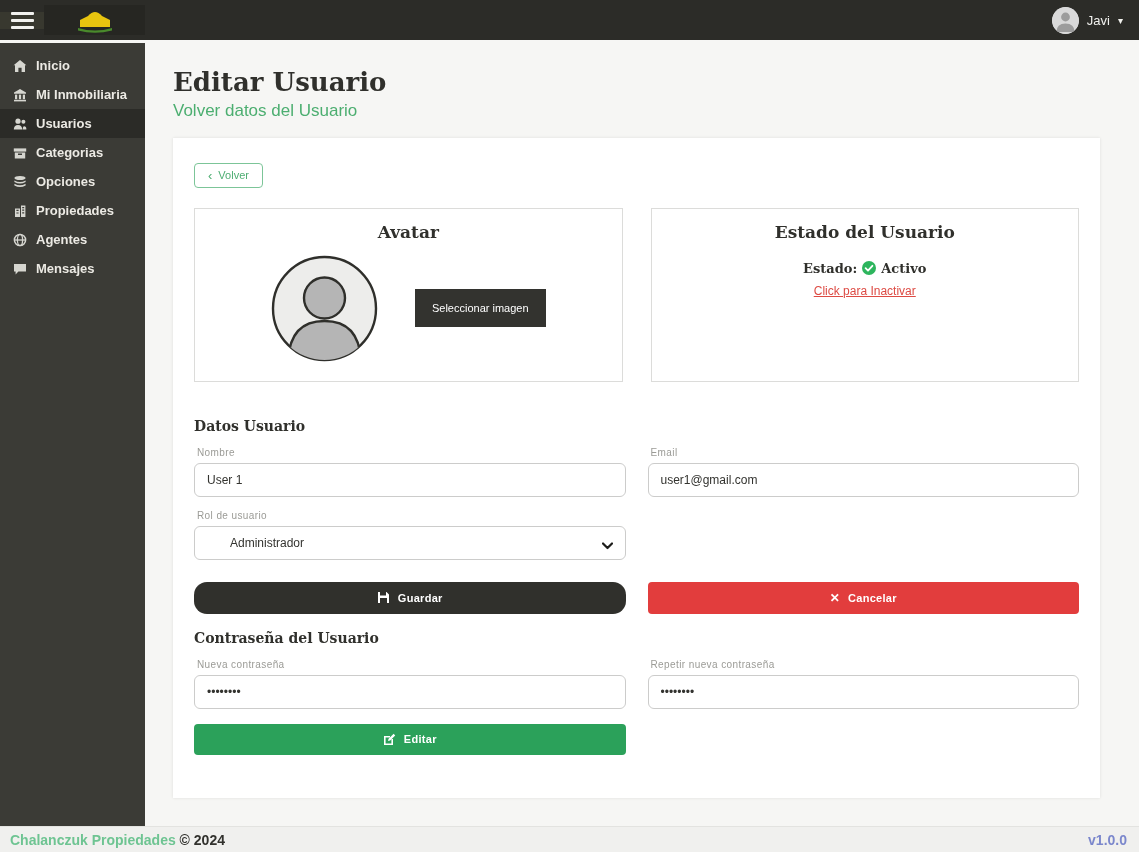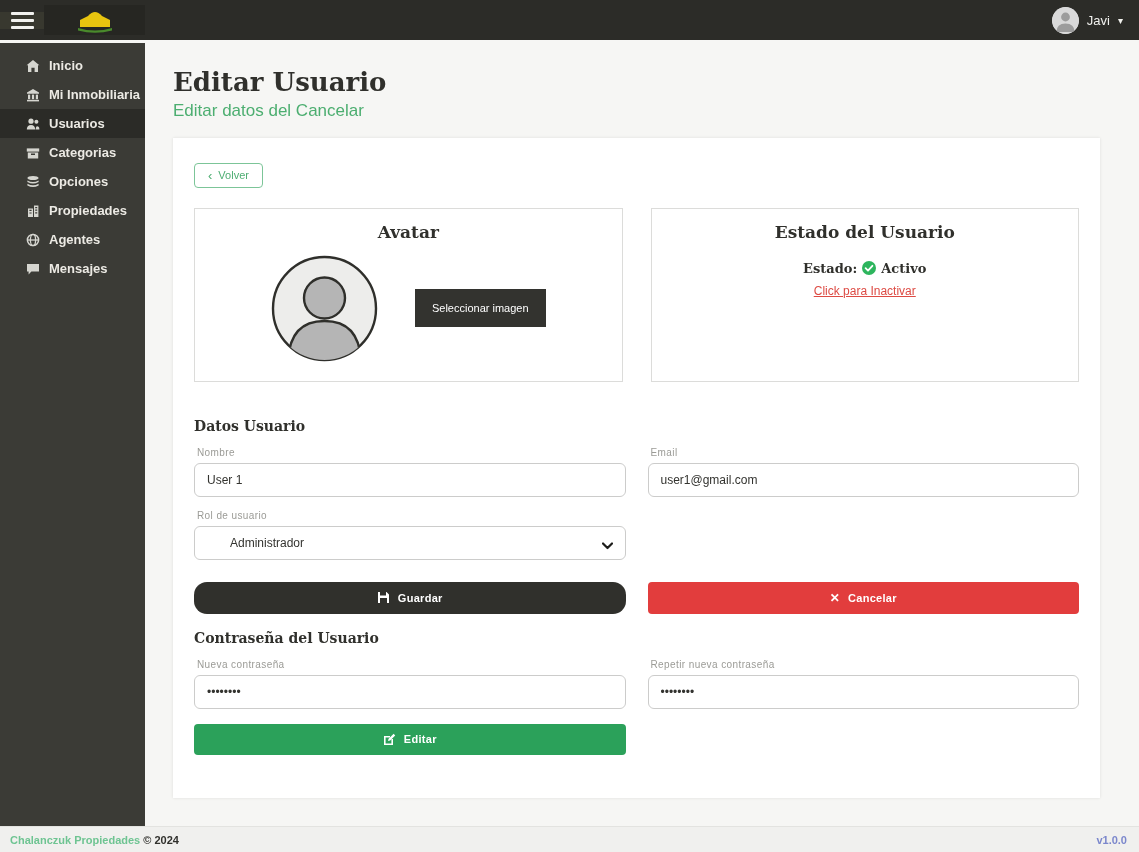--- a/index.html
+++ b/index.html
@@ -12,26 +12,26 @@
   .hamburger span { display:block; width:23px; height:3px; background:#f2f2ef; border-radius:1px; }
   .logo-box { width:101px; background:#262622; display:flex; align-items:center; justify-content:center; }
   .topbar-spacer { flex:1; }
   .user-menu { display:flex; align-items:center; gap:8px; padding-right:16px; cursor:pointer; }
   .user-avatar { width:27px; height:27px; border-radius:50%; background:#d9d9d9; overflow:hidden; display:flex; align-items:flex-end; justify-content:center; }
   .user-name { color:#f1f1ee; font-size:13px; }
   .user-caret { color:#f1f1ee; font-size:10px; }
 
   
   .sidebar { position:absolute; top:43px; left:0; width:145px; bottom:26px; background:#3b3b36; padding-top:8px; }
-  .side-item { display:flex; align-items:center; gap:9px; height:29px; padding-left:26px; color:#eceae4; font-size:13px; font-weight:bold; cursor:pointer; }
+  .side-item { display:flex; align-items:center; gap:9px; height:29px; padding-left:13px; color:#eceae4; font-size:13px; font-weight:bold; cursor:pointer; }
   .side-item svg { flex:0 0 auto; }
   .side-item.active { background:#2b2b27; }
 
   
-  .footer { position:absolute; left:0; right:0; bottom:0; height:26px; background:#f0f0ee; border-top:1px solid #e3e3e0; display:flex; align-items:center; justify-content:space-between; padding:0 12px 0 10px; font-size:11px; }
+  .footer { position:absolute; left:0; right:0; bottom:0; height:26px; background:#f0f0ee; border-top:1px solid #e3e3e0; display:flex; align-items:center; justify-content:space-between; padding:0 12px 0 10px; font-size:14px; }
   .footer-left { color:#31312d; font-weight:bold; }
   .brand-link { color:#6ec492; text-decoration:none; font-weight:bold; }
   .version { color:#7b87cc; font-weight:bold; }
 
   
   .main { position:absolute; top:43px; left:145px; right:0; bottom:26px; background:#f6f6f4; padding:25px 39px 0 28px; overflow:hidden; }
   .page-title { font-family:"DejaVu Serif", serif; font-size:26px; font-weight:bold; color:#30302c; line-height:1.15; }
   .page-subtitle { font-size:17px; color:#4cae70; margin-top:3px; }
 
   .card { background:#ffffff; margin-top:17px; padding:25px 21px 23px 21px; box-shadow:0 0 3px rgba(0,0,0,0.10); min-height:660px; }
@@ -158,21 +158,21 @@
   <div class="side-item">
     <svg width="14" height="14" viewBox="0 0 14 14" fill="#d6d6d0">
       <path d="M1 2 H13 V9.4 H5.4 L2.6 12.4 V9.4 H1 Z"></path>
     </svg>
     <span>Mensajes</span>
   </div>
 </nav>
 
 <main class="main">
   <h1 class="page-title">Editar Usuario</h1>
-  <div class="page-subtitle">Editar datos del Cancelar</div>
+  <div class="page-subtitle">Volver datos del Usuario</div>
 
   <div class="card">
 
     <button class="btn-back">
       <span class="chev">‹</span>
       <span>Volver</span>
     </button>
 
     <div class="panels">
 

